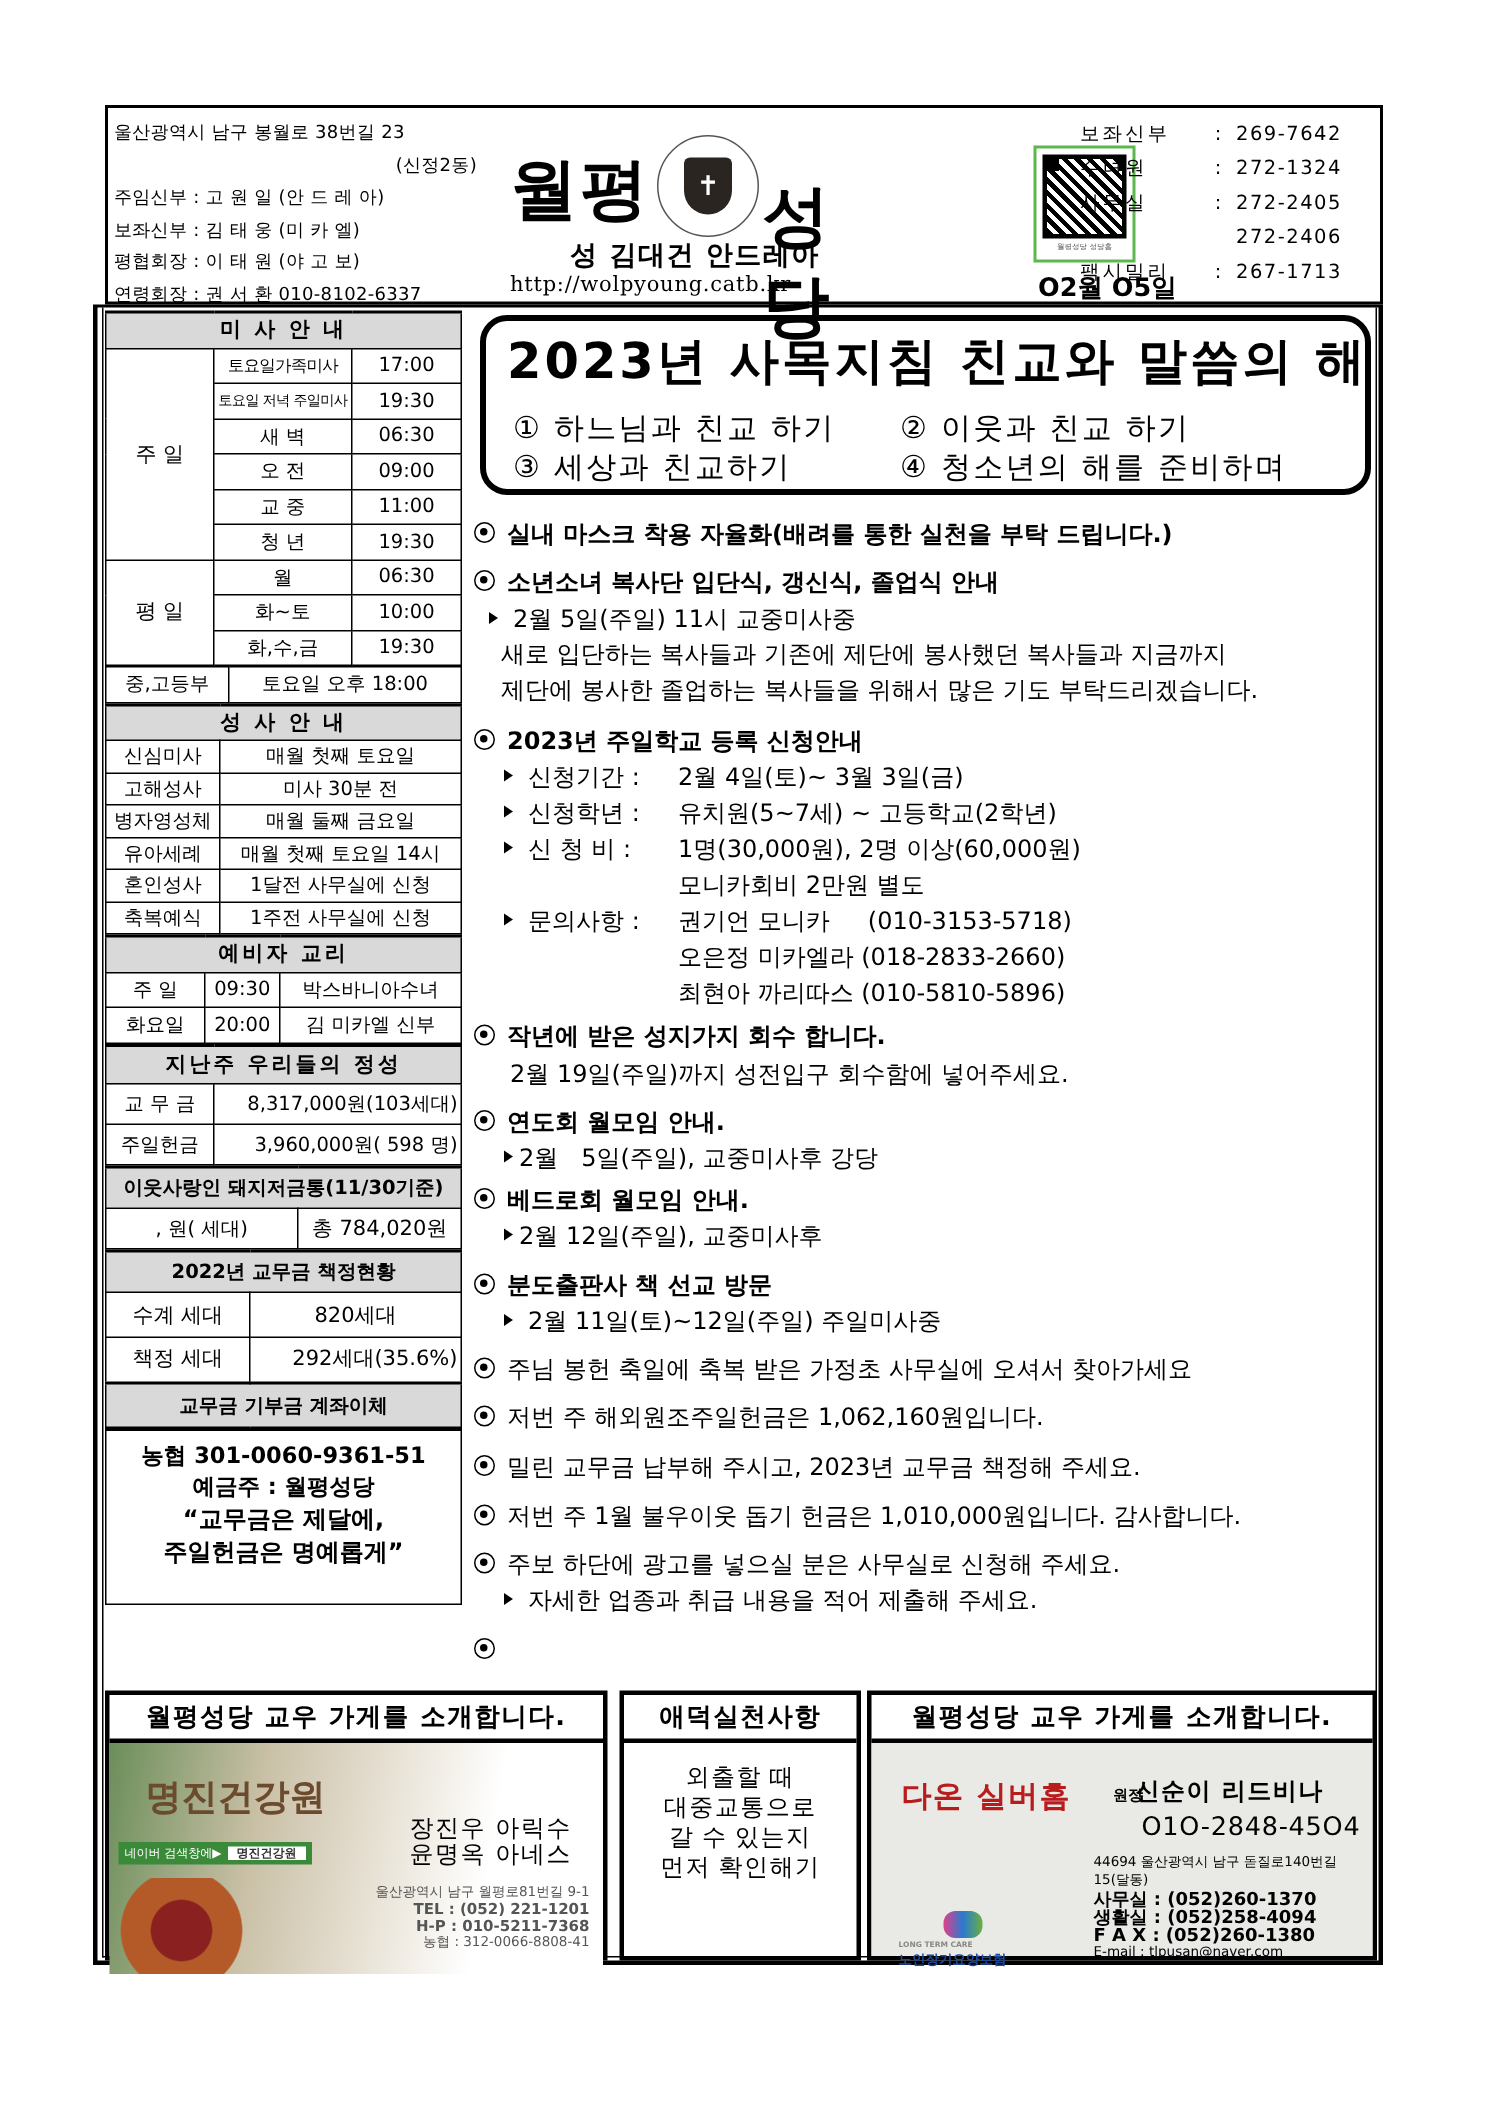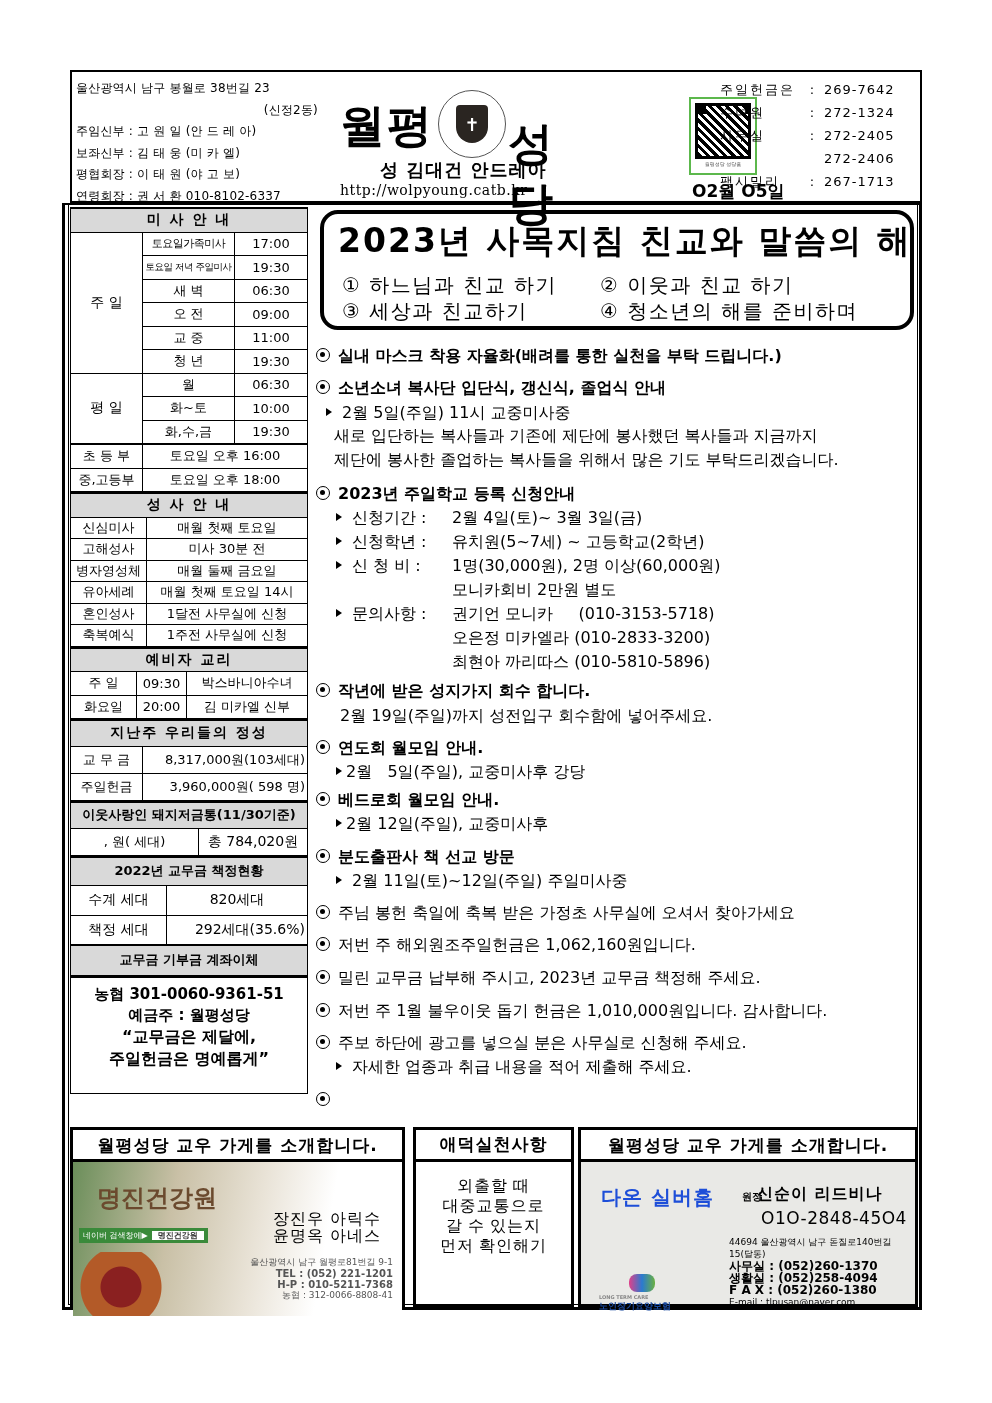--- a/index.html
+++ b/index.html
@@ -69,21 +69,21 @@
   #ad1 .shop { position: absolute; left: 24px; top: 20px; font-size: 24px; font-weight: bold; color: #6b4a2e; font-family: "DejaVu Serif", serif; }
   #ad1 .nav { position: absolute; left: 6px; top: 66px; background: #3a8a3a; color: #fff; font-size: 8px; padding: 2px 4px; }
   #ad1 .nav b { background: #fff; color: #333; padding: 0 6px; margin-left: 4px; }
   #ad1 .owners { position: absolute; left: 200px; top: 48px; font-size: 16px; line-height: 17px; letter-spacing: 1px; }
   #ad1 .info { position: absolute; left: 160px; top: 95px; font-size: 9px; line-height: 11px; color: #555; text-align: right; width: 160px; }
   #ad1 .fruit { position: absolute; left: 0; top: 90px; width: 120px; height: 70px; background: radial-gradient(circle at 40% 50%, #8a2020 0 20px, #b35a28 21px 40px, transparent 41px); }
   #ad2 { left: 413px; top: 1127px; width: 161px; height: 180px; font-family: Liberation Serif, serif; }
   #ad2 .txt { text-align: center; font-size: 16px; line-height: 20px; padding-top: 14px; letter-spacing: 1px; }
   #ad3 { left: 578px; top: 1127px; width: 340px; height: 180px; }
   #ad3 .img { position: absolute; left: 0; top: 32px; width: 334px; height: 142px; background: #e9e9e6; }
-  #ad3 .shop { position: absolute; left: 20px; top: 22px; font-size: 20px; font-weight: bold; color: #1d4ed8; letter-spacing: 1px; }
+  #ad3 .shop { position: absolute; left: 20px; top: 22px; font-size: 20px; font-weight: bold; color: #b91c1c; letter-spacing: 1px; }
   #ad3 .role { position: absolute; left: 161px; top: 28px; font-size: 10px; font-weight: bold; }
   #ad3 .owner { position: absolute; left: 176px; top: 22px; font-size: 16px; font-weight: bold; letter-spacing: 1px; }
   #ad3 .phone { position: absolute; left: 180px; top: 46px; font-size: 17px; letter-spacing: 0.5px; }
   #ad3 .lines { position: absolute; left: 148px; top: 74px; font-size: 9px; line-height: 12px; }
   #ad3 .lines .big { font-weight: bold; font-size: 12px; }
   #ad3 .logo { position: absolute; left: 18px; top: 112px; font-size: 9px; font-weight: bold; color: #1a4aa0; }
   #ad3 .logo .ic { width: 26px; height: 18px; background: linear-gradient(90deg, #e0408a, #2a7ad0 50%, #6ab040); border-radius: 8px; margin-left: 30px; margin-bottom: 2px; }
 </style>
 </head>
 <body>
@@ -109,21 +109,21 @@
   </div>
 
   <div id="qr">
     <div class="code"></div>
     <div class="cap">월평성당 성당홈</div>
   </div>
   <div id="date">O2월 O5일</div>
 
   <div id="contacts">
     <div class="c">
-        <span class="k">주일헌금은</span>
+        <span class="k">보좌신부</span>
         <span class="sep">:</span>
         <span class="v">269-7642</span>
       </div>
     <div class="c">
         <span class="k">수녀원</span>
         <span class="sep">:</span>
         <span class="v">272-1324</span>
       </div>
     <div class="c">
         <span class="k">사무실</span>
@@ -188,24 +188,20 @@
         </tr>
     <tr>
           <td>화,수,금</td>
           <td>19:30</td>
         </tr>
   </tbody>
     </table>
 
   <table class="s">
     <tbody>
-    <tr>
-          <td style="width:72px;">초 등 부</td>
-          <td>토요일 오후 16:00</td>
-        </tr>
     <tr>
           <td>중,고등부</td>
           <td>토요일 오후 18:00</td>
         </tr>
   </tbody>
     </table>
 
   <table class="s">
     <tbody>
         <tr>
@@ -325,21 +321,21 @@
   <div class="sub-l" style="left:10px;top:63px;"><span class="tri"></span><span>2월 5일(주일) 11시 교중미사중</span></div>
   <div class="sub-l" style="left:18px;top:86px;">새로 입단하는 복사들과 기존에 제단에 봉사했던 복사들과 지금까지</div>
   <div class="sub-l" style="left:18px;top:110px;">제단에 봉사한 졸업하는 복사들을 위해서 많은 기도 부탁드리겠습니다.</div>
 
   <div class="n b" style="top:144px;"><span class="mk"></span><span>2023년 주일학교 등록 신청안내</span></div>
   <div class="kv" style="left:20px;top:168px;"><span class="tri"></span><span class="k">신청기간 :</span><span>2월 4일(토)~ 3월 3일(금)</span></div>
   <div class="kv" style="left:20px;top:192px;"><span class="tri"></span><span class="k">신청학년 :</span><span>유치원(5~7세)  ~ 고등학교(2학년)</span></div>
   <div class="kv" style="left:20px;top:216px;"><span class="tri"></span><span class="k">신 청 비 :</span><span>1명(30,000원), 2명 이상(60,000원)</span></div>
   <div class="kv" style="left:36px;top:240px;"><span class="k"></span><span>모니카회비 2만원 별도</span></div>
   <div class="kv" style="left:20px;top:264px;"><span class="tri"></span><span class="k">문의사항 :</span><span style="white-space:pre">권기언 모니카     (010-3153-5718)</span></div>
-  <div class="kv" style="left:36px;top:288px;"><span class="k"></span><span>오은정 미카엘라 (010-2833-3200)</span></div>
+  <div class="kv" style="left:36px;top:288px;"><span class="k"></span><span>오은정 미카엘라 (018-2833-2660)</span></div>
   <div class="kv" style="left:36px;top:312px;"><span class="k"></span><span>최현아 까리따스 (010-5810-5896)</span></div>
 
   <div class="n b" style="top:341px;"><span class="mk"></span><span>작년에 받은 성지가지 회수 합니다.</span></div>
   <div class="sub-l" style="left:24px;top:366px;">2월 19일(주일)까지 성전입구 회수함에 넣어주세요.</div>
 
   <div class="n b" style="top:398px;"><span class="mk"></span><span>연도회 월모임 안내.</span></div>
   <div class="sub-l" style="left:20px;top:422px;white-space:pre;"><span class="tri" style="margin-right:4px;"></span><span>2월   5일(주일), 교중미사후 강당</span></div>
 
   <div class="n b" style="top:450px;"><span class="mk"></span><span>베드로회 월모임 안내.</span></div>
   <div class="sub-l" style="left:20px;top:474px;"><span class="tri" style="margin-right:4px;"></span><span>2월 12일(주일), 교중미사후</span></div>

